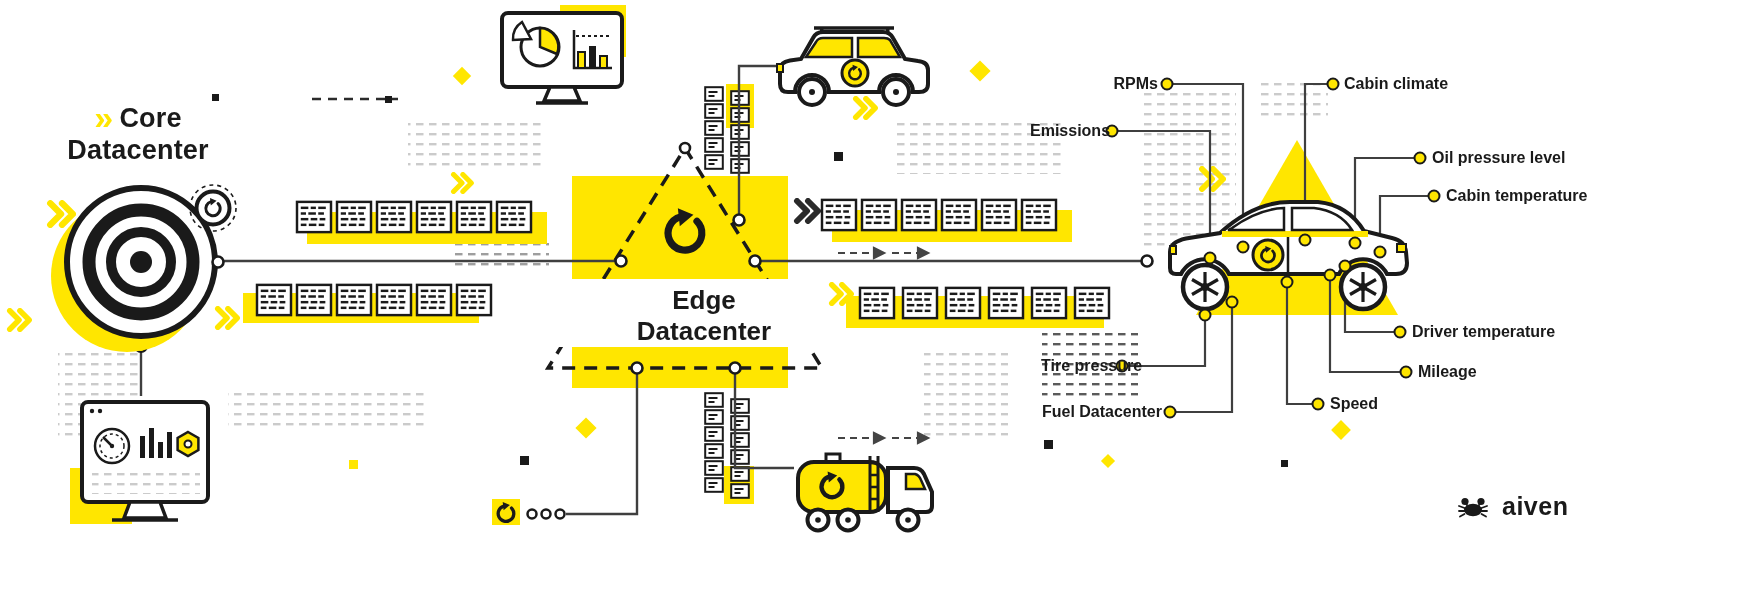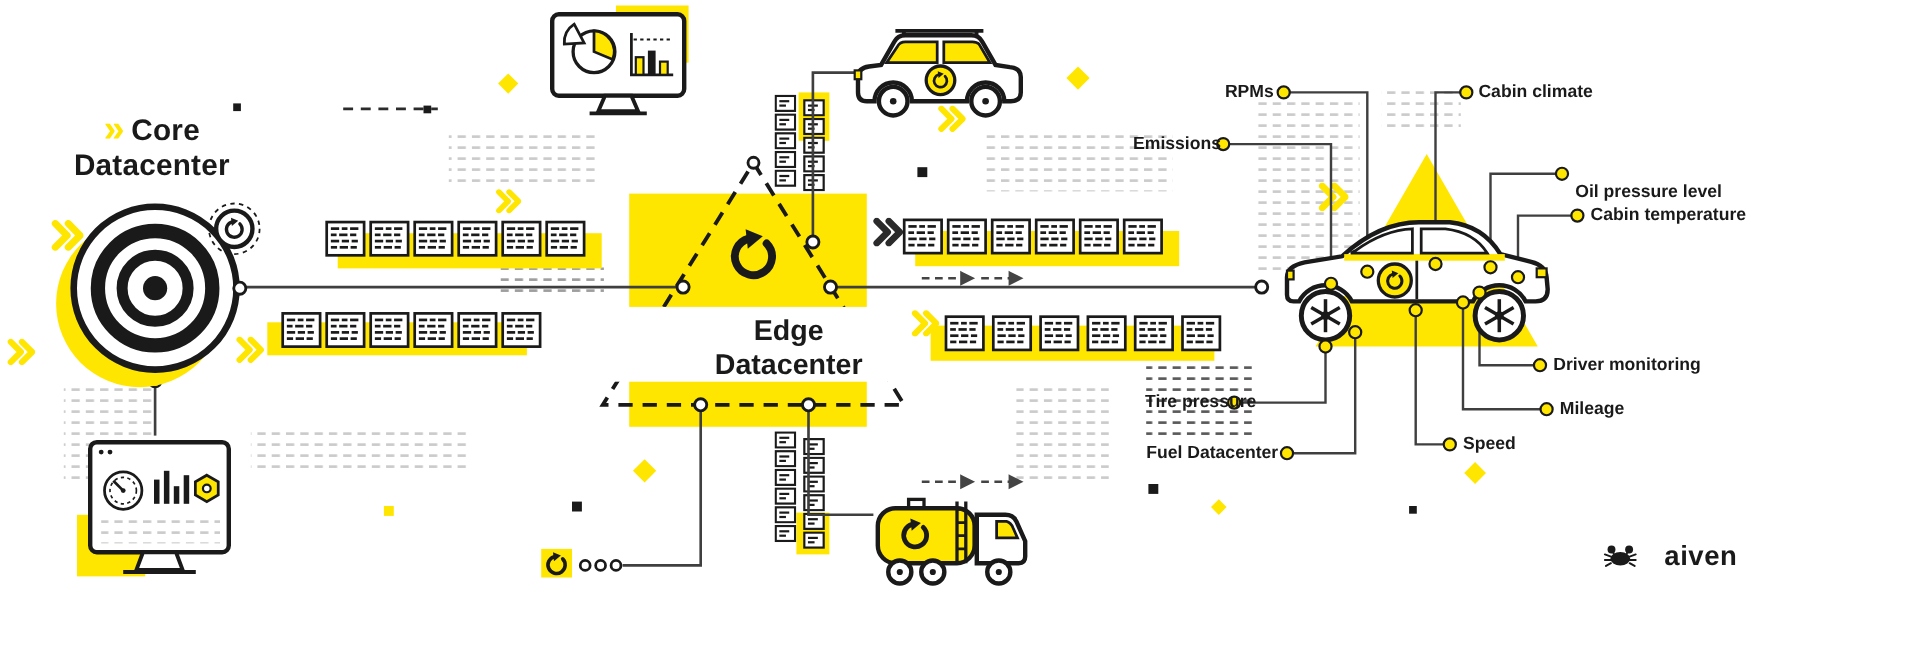--- a/index.html
+++ b/index.html
@@ -6,21 +6,21 @@
   html,body { background:#fff; font-family:"Liberation Sans", sans-serif; }
   .canvas { position:relative; width:1749px; height:593px; background:#fff; overflow:hidden; }
   .art { position:absolute; left:0; top:0; }
   .label { position:absolute; color:#1a1a1a; font-weight:700;text-align:center; }
   .heading { font-size:27px; line-height:1.08; letter-spacing:.2px; }
   .heading .row { display:flex; align-items:center; justify-content:center; gap:6px; }
   .chev-inline { color:#FFE600; font-size:34px; line-height:1; font-weight:700; transform:translateY(-2px); }
   .edge-heading { font-size:26px; line-height:1.2; text-align:center; }
   .sensor { font-size:16px; white-space:nowrap; }
   .r { text-align:right; }
-  .logo { position:absolute; left:1456px; top:492px; display:flex; align-items:flex-start; gap:23px; }
+  .logo { position:absolute; left:1456px; top:492px; display:flex; align-items:center; gap:12px; }
   .logo-text { font-size:25px; font-weight:700; color:#1a1a1a; letter-spacing:.5px; }
 </style>
 </head>
 <body>
 
 <div class="canvas">
 
 <svg class="art" width="1749" height="593" viewBox="0 0 1749 593">
   <defs>
     <symbol id="loop" viewBox="0 0 40 40">
@@ -369,31 +369,31 @@
 </svg>
 
 <div class="label heading" style="left:58px;top:102px;width:160px;text-align:center;">
   <div class="row">
     <span class="chev-inline">»</span>
     <span>Core</span>
   </div>
   <div>Datacenter</div>
 </div>
 
-<div class="label edge-heading" style="left:587px;top:285px;width:260px;">
+<div class="label edge-heading" style="left:574px;top:285px;width:260px;">
   <div>Edge</div>
   <div>Datacenter</div>
 </div>
 
 <div class="label sensor r" style="left:1110px;top:75px;width:48px;">RPMs</div>
 <div class="label sensor" style="left:1344px;top:75px;">Cabin climate</div>
 <div class="label sensor r" style="left:1030px;top:122px;width:74px;">Emissions</div>
-<div class="label sensor" style="left:1432px;top:166px;">Oil pressure level</div>
+<div class="label sensor" style="left:1432px;top:149px;">Oil pressure level</div>
 <div class="label sensor" style="left:1446px;top:187px;">Cabin temperature</div>
-<div class="label sensor" style="left:1412px;top:323px;">Driver monitoring</div>
+<div class="label sensor" style="left:1412px;top:323px;">Driver temperature</div>
 <div class="label sensor" style="left:1418px;top:363px;">Mileage</div>
 <div class="label sensor" style="left:1330px;top:395px;">Speed</div>
 <div class="label sensor r" style="left:1024px;top:357px;width:90px;margin-left:17px;">Tire pressure</div>
 <div class="label sensor r" style="left:1040px;top:403px;width:122px;">Fuel Datacenter</div>
 
 <div class="logo">
   <svg width="34" height="26" viewBox="0 0 34 26">
     <g fill="#1a1a1a">
       <ellipse cx="17" cy="16" rx="9" ry="6.2"></ellipse>
       <circle cx="9" cy="7.5" r="3.6"></circle>

